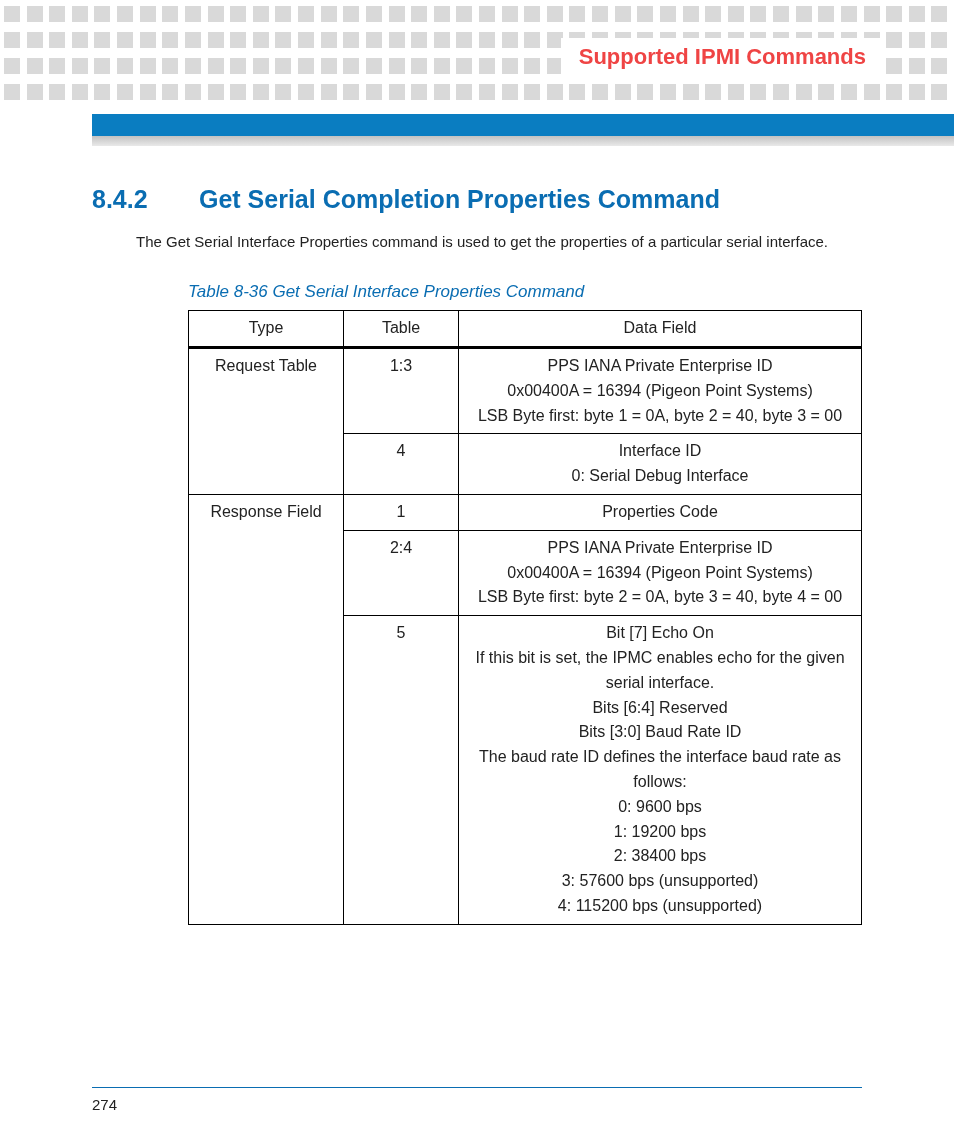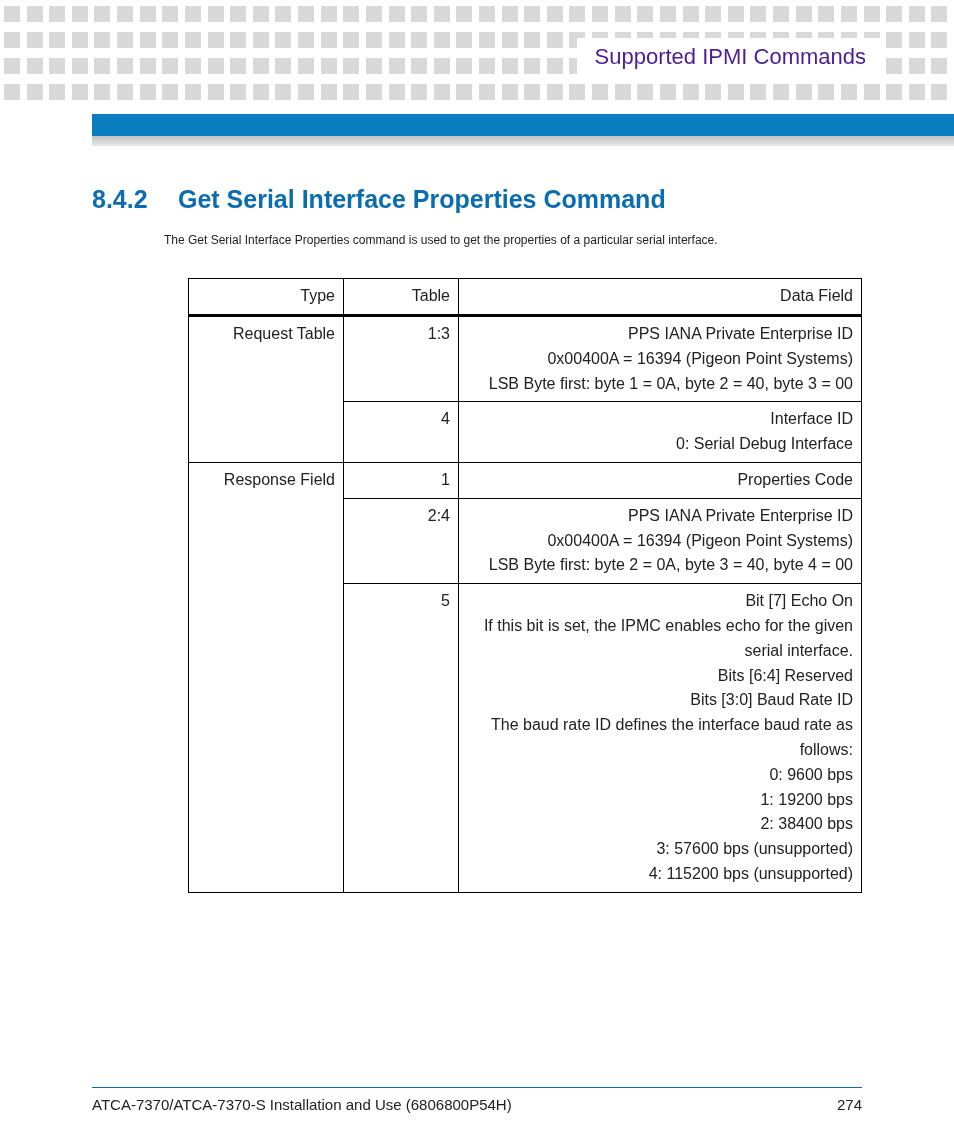--- a/index.html
+++ b/index.html
@@ -30,22 +30,22 @@
   .header-title-wrap {
     position: absolute;
     top: 38px;
     right: 70px;
     background: #fff;
     padding: 6px 18px 6px 18px;
     z-index: 2;
   }
   .header-title {
     font-size: 22px;
-    font-weight: 400;
-    color: #4c1d95;
+    font-weight: 700;
+    color: #ef4444;
   }
   .blue-bar {
     position: absolute;
     top: 114px;
     left: 92px;
     right: 0;
     height: 22px;
     background: #0a7dc1;
     z-index: 3;
   }
@@ -59,60 +59,60 @@
     z-index: 3;
   }
   .content {
     position: absolute;
     top: 185px;
     left: 92px;
     right: 92px;
   }
   .section-row {
     display: flex;
-    gap: 16px;
+    gap: 37px;
     align-items: baseline;
     margin-bottom: 18px;
   }
   .sec-num {
     font-size: 25px;
     font-weight: 700;
     color: #0a6db2;
     width: 70px;
     flex-shrink: 0;
   }
   .sec-title {
     font-size: 25px;
     font-weight: 700;
     color: #0a6db2;
   }
   .body-text {
-    margin-left: 72px;
-    font-size: 12px;
+    margin-left: 44px;
+    font-size: 15px;
     line-height: 1.35;
     color: #222;
     margin-bottom: 30px;
   }
   .table-caption {
     margin-left: 96px;
     font-size: 17px;
     font-style: italic;
     color: #0a6db2;
     margin-bottom: 8px;
   }
   table.cmd {
     margin-left: 96px;
     border-collapse: collapse;
     width: calc(100% - 96px);
     font-size: 16px;
   }
   table.cmd th, table.cmd td {
     border: 1.2px solid #000;
     padding: 5px 8px 5px 8px;
-    text-align: right;
+    text-align: center;
     vertical-align: top;
     font-weight: 400;
     line-height: 1.55;
   }
   table.cmd thead th {
     border-bottom: 3px solid #000;
   }
   table.cmd .col-type { width: 155px; }
   table.cmd .col-byte { width: 115px; }
   .footer {
@@ -306,25 +306,26 @@
   <div class="header-title">Supported IPMI Commands</div>
 </div>
 
 <div class="blue-bar"></div>
 <div class="gray-bar"></div>
 
 <div class="content">
 
   <div class="section-row">
     <div class="sec-num">8.4.2</div>
-    <div class="sec-title">Get Serial Interface Properties Command</div>
+    <div class="sec-title">Get Serial Completion Properties Command</div>
   </div>
 
   <p class="body-text">The Get Serial Interface Properties command is used to get the properties of a particular serial interface.</p>
 
+  <div class="table-caption">Table 8-36 Get Serial Interface Properties Command</div>
 
   <table class="cmd">
     <colgroup>
       <col class="col-type">
         <col class="col-byte">
         <col>
     </colgroup>
     <thead>
       <tr>
         <th>Type</th>
@@ -354,15 +355,14 @@
         <tr>
           <td>5</td>
           <td>Bit [7] Echo On<br>If this bit is set, the IPMC enables echo for the given serial interface.<br>Bits [6:4] Reserved<br>Bits [3:0] Baud Rate ID<br>The baud rate ID defines the interface baud rate as follows:<br>0: 9600 bps<br>1: 19200 bps<br>2: 38400 bps<br>3: 57600 bps (unsupported)<br>4: 115200 bps (unsupported)</td>
         </tr>
       </tbody>
   </table>
 
 </div>
 
 <div class="footer">
-  <span>ATCA-7370/ATCA-7370-S Installation and Use (6806800P54H)</span>
   <span>274</span>
 </div>
 
 </body></html>

